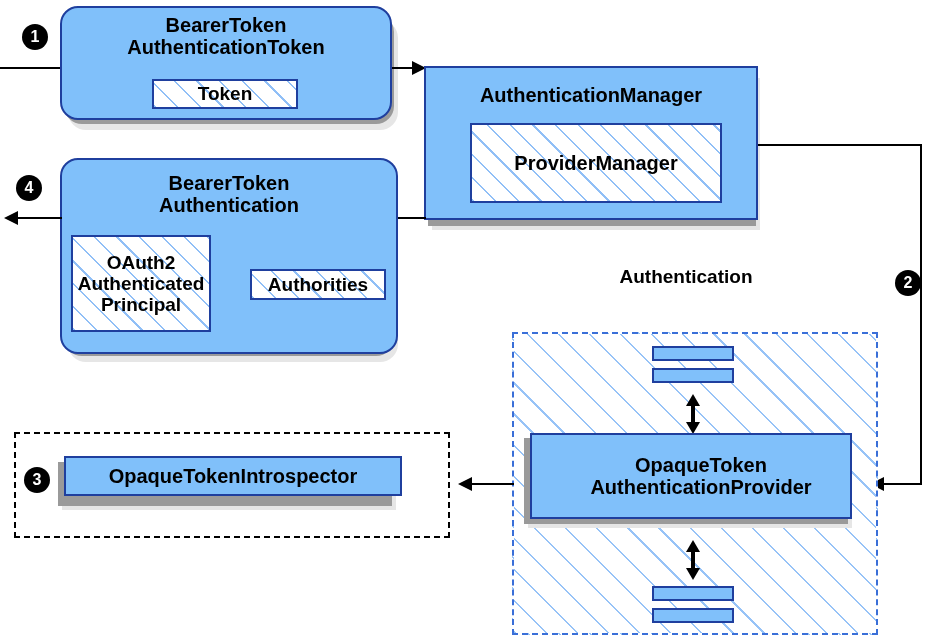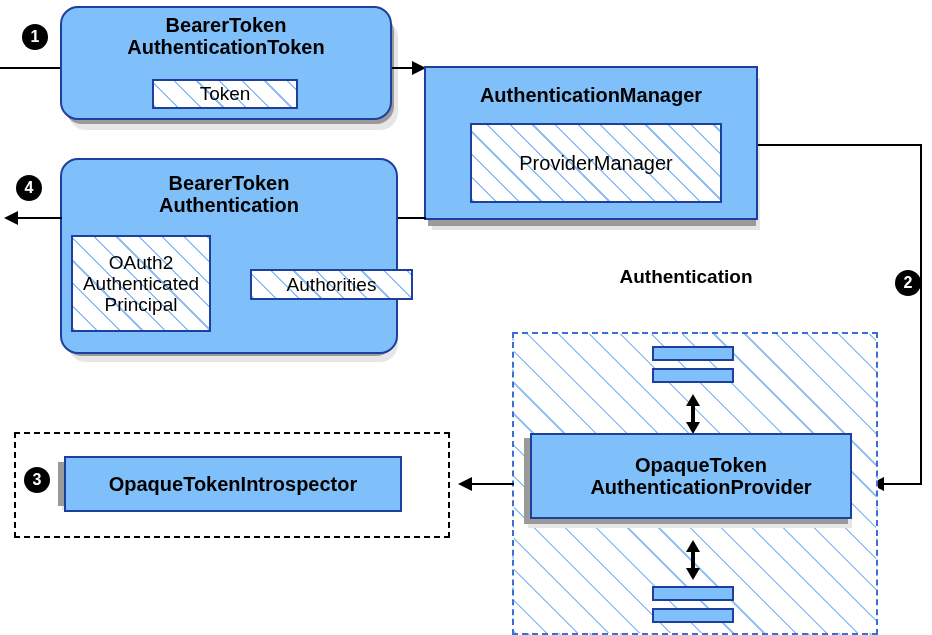--- a/index.html
+++ b/index.html
@@ -14,21 +14,21 @@
   .shadow2{position:absolute;background:#e6e6e6;}
   .title{width:100%;text-align:center;line-height:1.12;}
 
   
   .hatch{position:absolute;box-sizing:border-box;border:2px solid #1f3f9e;
          background-color:#ffffff;
          background-image:repeating-linear-gradient(45deg,
             rgba(125,180,245,.85) 0px, rgba(125,180,245,.85) 1.6px,
             rgba(255,255,255,0) 1.6px, rgba(255,255,255,0) 16px);
          display:flex;align-items:center;justify-content:center;
-         text-align:center;font-weight:normal;color:#000;line-height:1.12;}
+         text-align:center;font-weight:bold;color:#000;line-height:1.12;}
 
   
   .grp-blue{position:absolute;box-sizing:border-box;border:2px dashed #3a6fd8;
         background-color:#ffffff;
         background-image:repeating-linear-gradient(45deg,
            rgba(125,180,245,.8) 0px, rgba(125,180,245,.8) 1.6px,
            rgba(255,255,255,0) 1.6px, rgba(255,255,255,0) 22px);}
   .grp-black{position:absolute;box-sizing:border-box;border:2px dashed #000;background:#fff;}
 
   .grp-label{position:absolute;text-align:center;font-weight:bold;color:#000;line-height:1.14;}
@@ -88,21 +88,21 @@
   <div class="node rounded" style="left:60px;top:158px;width:338px;height:196px;padding-top:12px;">
     <div class="title" style="font-size:20px;">BearerToken</div>
     <div class="title" style="font-size:20px;">Authentication</div>
   </div>
 
   <div class="hatch" style="left:71px;top:235px;width:140px;height:97px;font-size:19px;flex-direction:column;">
     <span>OAuth2</span>
     <span>Authenticated</span>
     <span>Principal</span>
   </div>
-  <div class="hatch" style="left:250px;top:269px;width:163px;height:31px;font-size:19px;">Authorities</div>
+  <div class="hatch" style="left:250px;top:269px;width:136px;height:31px;font-size:19px;">Authorities</div>
 
   <div class="ln h" style="left:398px;top:217px;width:28px;"></div>
 
   <div class="ln h" style="left:14px;top:217px;width:48px;"></div>
   <svg class="arrow" style="left:2px;top:210px;width:16px;height:16px;" viewBox="0 0 16 16">
     <polygon points="16,1 2,8 16,15" fill="#000"></polygon>
   </svg>
   <div class="badge" style="left:16px;top:175px;">4</div>
 
   <div class="grp-label" style="left:586px;top:266px;width:200px;font-size:19px;">
@@ -136,18 +136,18 @@
   <div class="bar" style="left:652px;top:608px;width:82px;height:15px;"></div>
 
   <div class="ln h" style="left:470px;top:483px;width:44px;"></div>
   <svg class="arrow" style="left:456px;top:476px;width:16px;height:16px;" viewBox="0 0 16 16">
     <polygon points="16,1 2,8 16,15" fill="#000"></polygon>
   </svg>
 
   <div class="grp-black" style="left:14px;top:432px;width:436px;height:106px;"></div>
   <div class="shadow2" style="left:62px;top:466px;width:334px;height:44px;"></div>
   <div class="shadow" style="left:58px;top:462px;width:334px;height:44px;"></div>
-  <div class="node" style="left:64px;top:456px;width:338px;height:56px;justify-content:center;">
+  <div class="node" style="left:64px;top:456px;width:338px;height:40px;justify-content:center;">
     <div class="title" style="font-size:20px;">OpaqueTokenIntrospector</div>
   </div>
   <div class="badge" style="left:24px;top:467px;">3</div>
 
 </div>
 
 </body></html>

